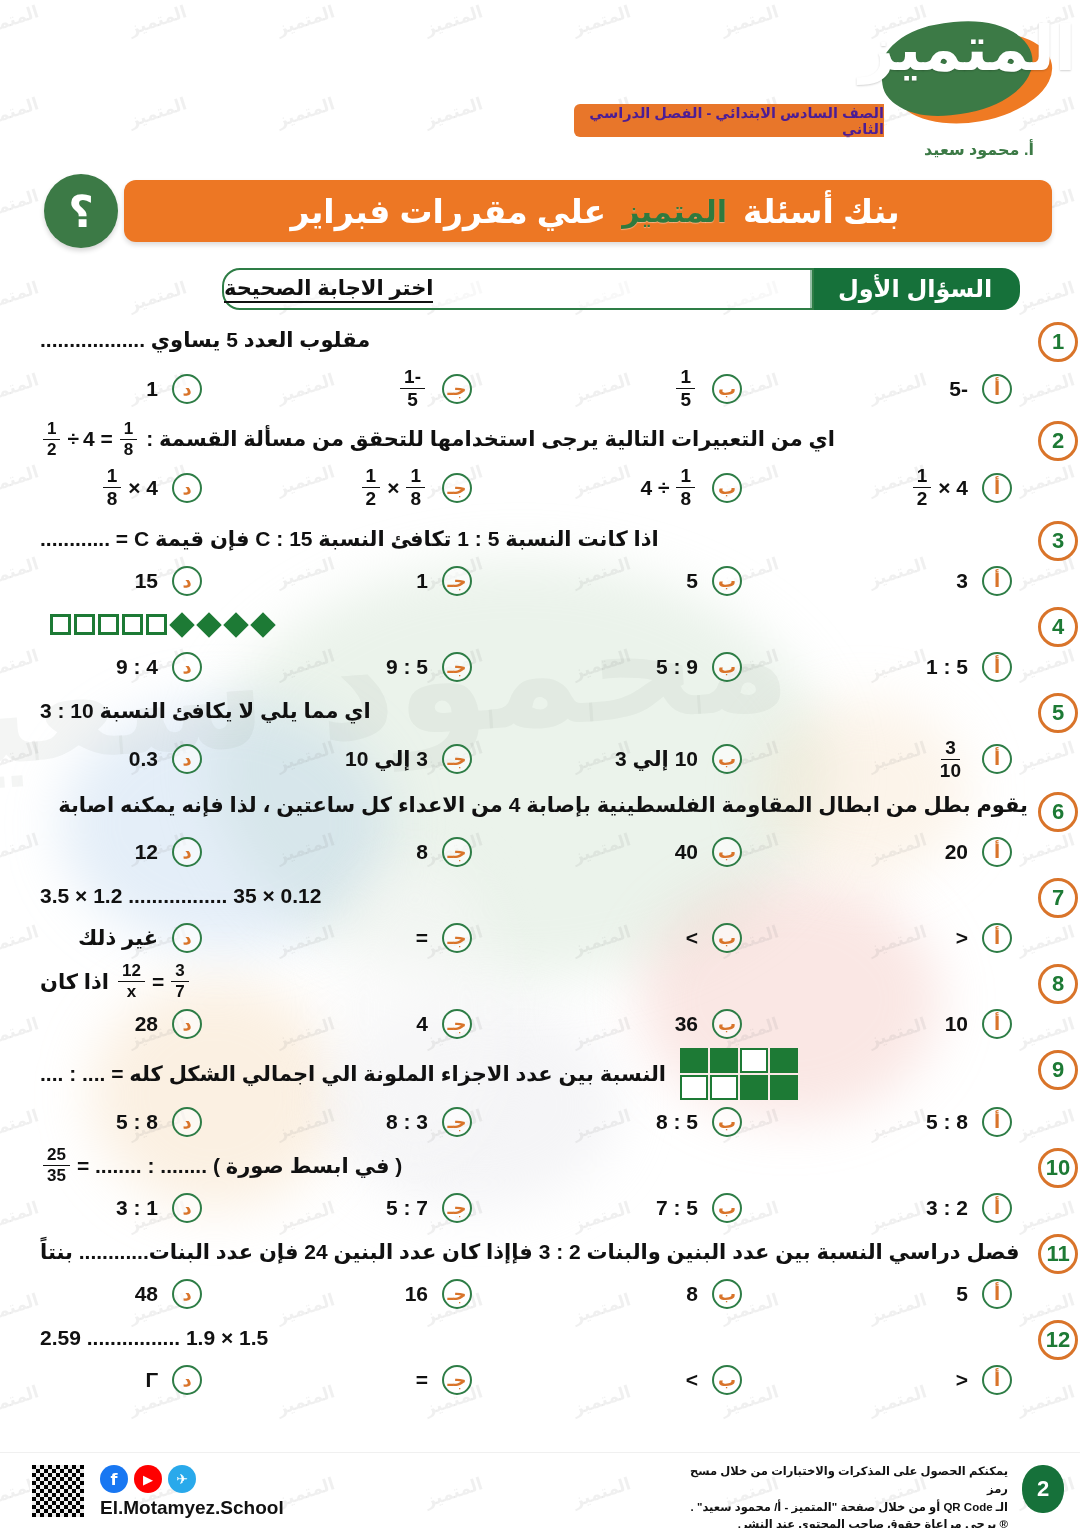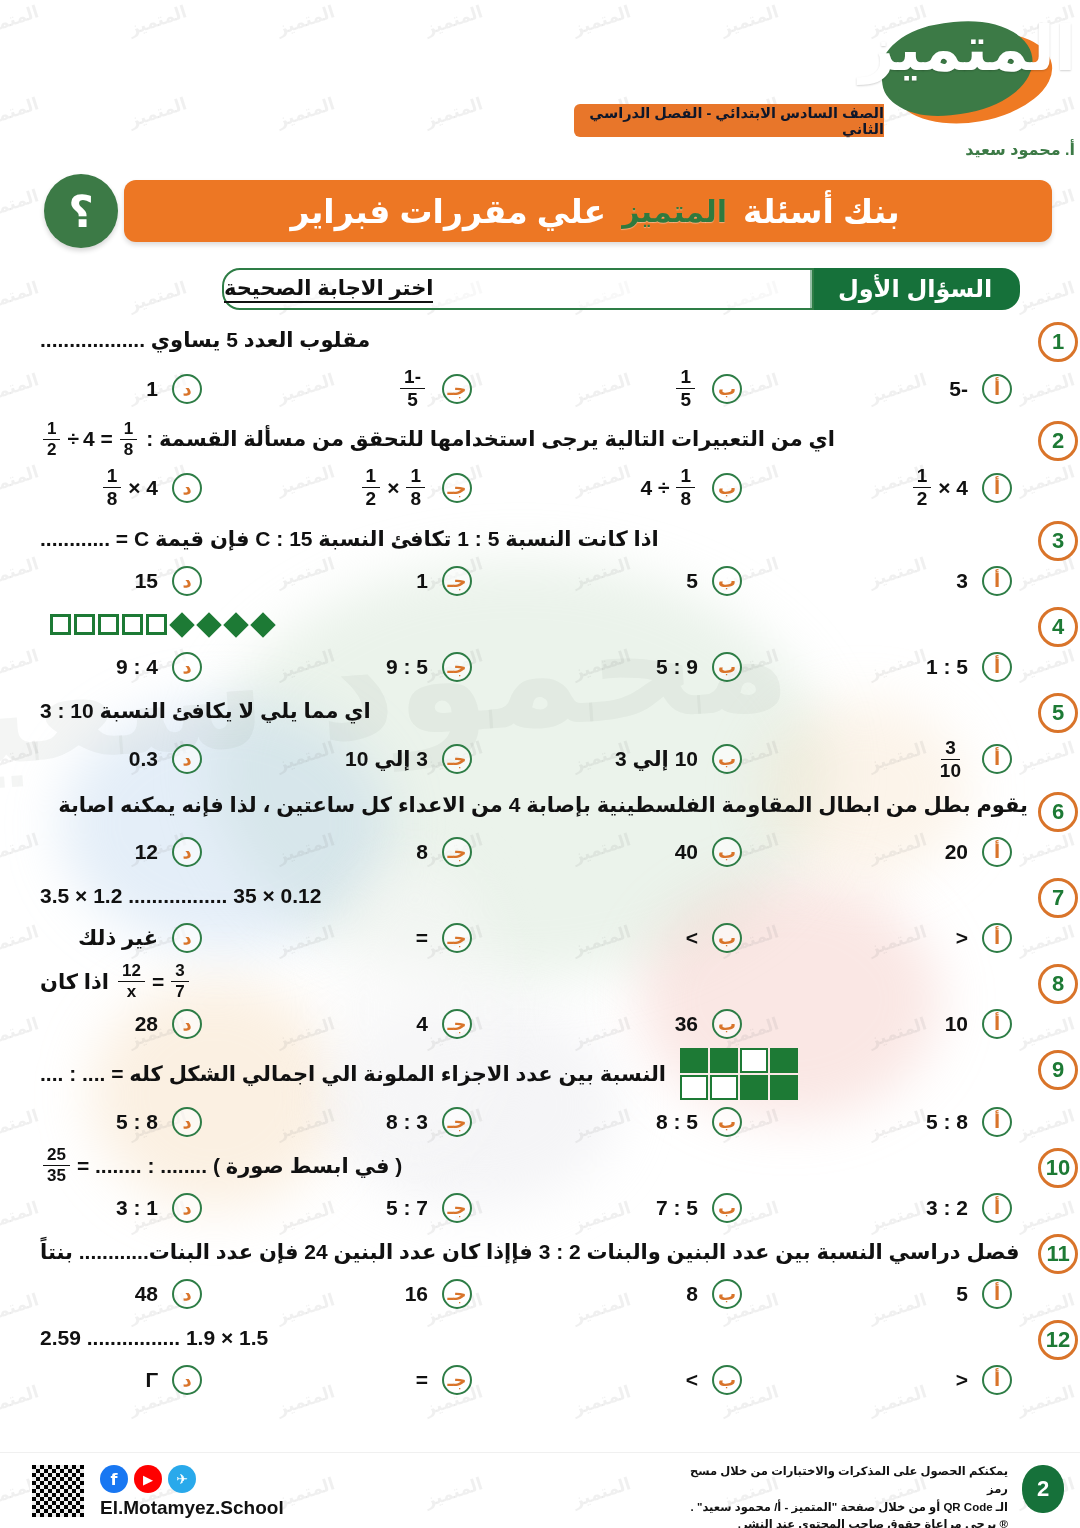--- a/index.html
+++ b/index.html
@@ -82,21 +82,21 @@
     letter-spacing: 1px;
   }
   .grade-pill {
     position: absolute;
     top: 104px;
     right: 196px;
     width: 310px;
     height: 33px;
     background: #e8762a;
     border-radius: 6px 0 0 6px;
-    color: #0f172a;
+    color: #4c1d95;
     display: flex;
     align-items: center;
     justify-content: center;
     font-size: 14.5px;
     font-weight: 700;
   }
   .logo-wrap {
     position: absolute;
     top: 12px;
     right: 0px;
@@ -128,20 +128,21 @@
     color: #ffffff;
     font-family: "DejaVu Sans", sans-serif;
     font-weight: 700;
     line-height: 1;
     text-shadow: 0 1px 2px rgba(0,0,0,.18);
   }
   .logo-name {
     position: absolute;
     left: 8px; bottom: 8px;
     width: 192px;
+    text-align: center;
     font-size: 16px;
     color: #3c7a46;
     font-weight: 700;
   }
 
   
   .banner {
     position: relative;
     margin: 4px 28px 0 38px;
     height: 78px;

